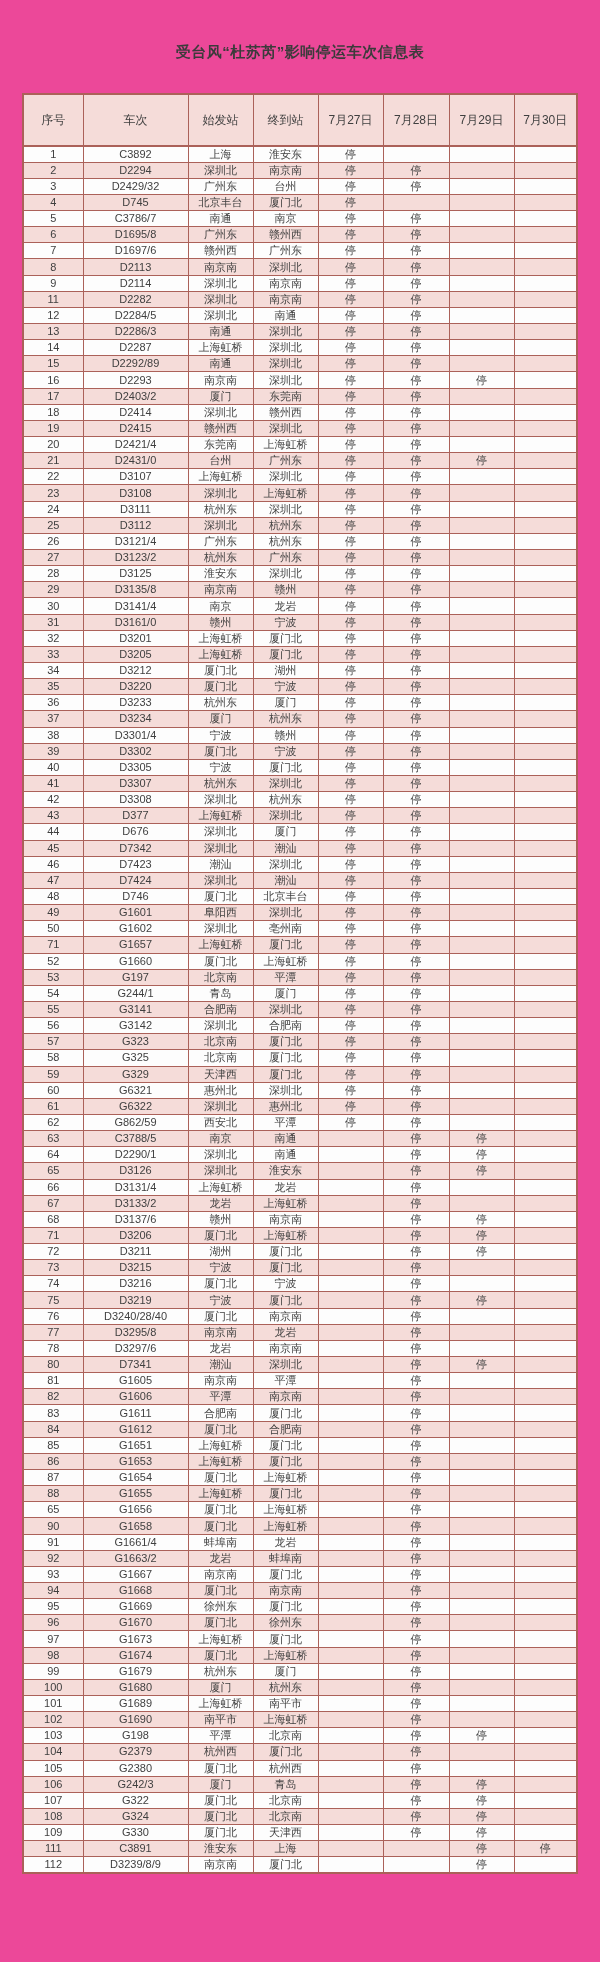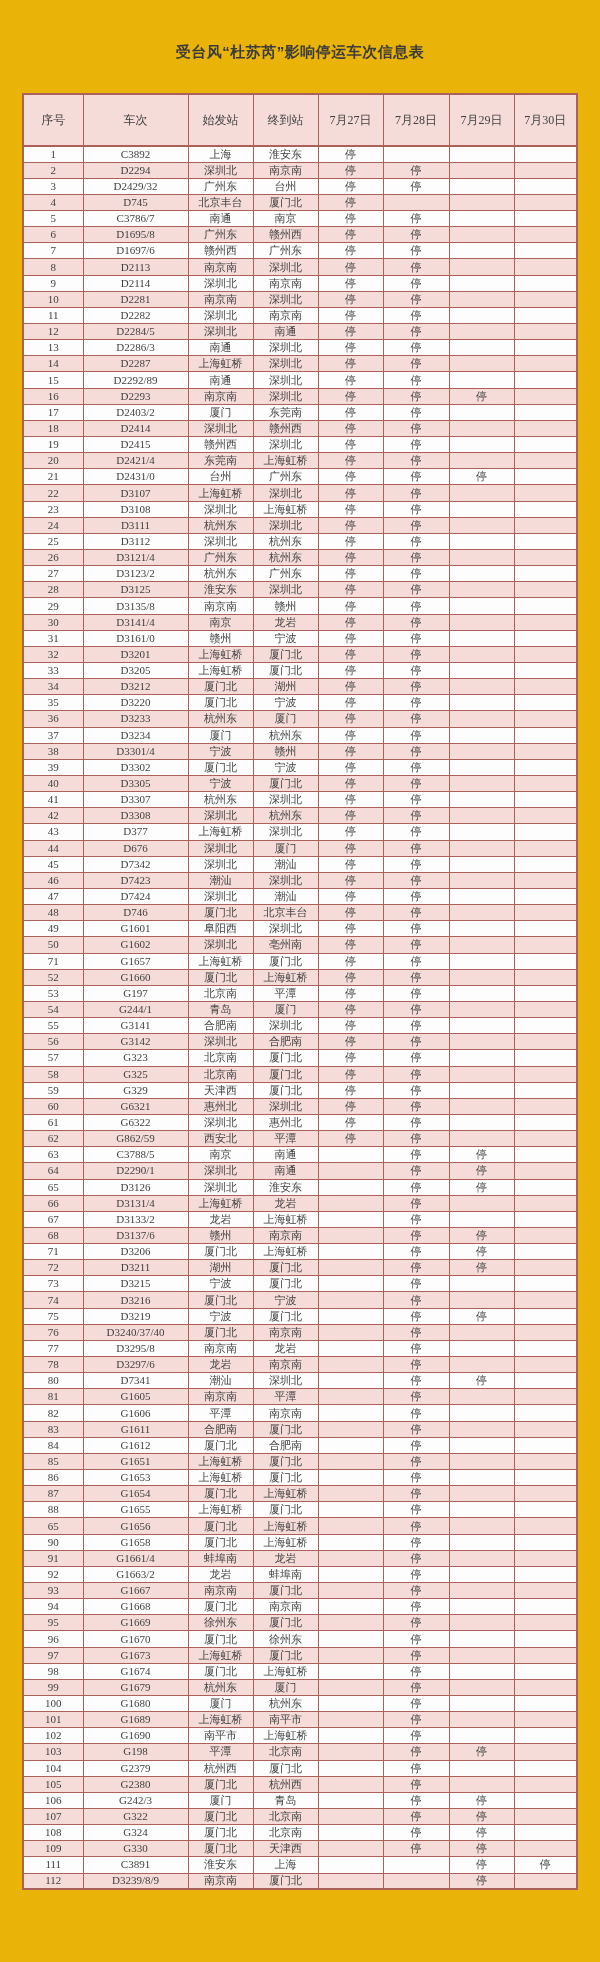--- a/index.html
+++ b/index.html
@@ -5,39 +5,38 @@
   html, body {
     margin: 0;
     padding: 0;
     background: #ffffff;
     width: 600px;
     font-family: "Liberation Sans", "DejaVu Sans", sans-serif;
   }
   .page {
     width: 600px;
     height: 1962px;
-    background: #eab308;
+    background: #ec4899;
     overflow: hidden;
   }
   .title {
     margin: 42px 0 0 0;
     text-align: center;
     font-size: 15px;
     font-weight: 700;
     color: #3b3b3b;
     letter-spacing: 0.5px;
     line-height: 20px;
   }
   table.train-table {
     margin: 31px auto 0 auto;
     width: 554px;
     table-layout: fixed;
     border-collapse: collapse;
     border: 2px solid #ab6159;
-    font-family: Liberation Serif, serif;
   }
   table.train-table th,
   table.train-table td {
     border: 1px solid #ab6159;
     padding: 0;
     text-align: center;
     vertical-align: middle;
     overflow: hidden;
     white-space: nowrap;
   }
@@ -176,30 +175,20 @@
           <td>9</td>
           <td>D2114</td>
           <td>深圳北</td>
           <td>南京南</td>
           <td>停</td>
           <td>停</td>
           <td></td>
           <td></td>
         </tr>
         <tr>
-          <td>10</td>
-          <td>D2281</td>
-          <td>南京南</td>
-          <td>深圳北</td>
-          <td>停</td>
-          <td>停</td>
-          <td></td>
-          <td></td>
-        </tr>
-        <tr>
           <td>11</td>
           <td>D2282</td>
           <td>深圳北</td>
           <td>南京南</td>
           <td>停</td>
           <td>停</td>
           <td></td>
           <td></td>
         </tr>
         <tr>
@@ -817,21 +806,21 @@
           <td>D3219</td>
           <td>宁波</td>
           <td>厦门北</td>
           <td></td>
           <td>停</td>
           <td>停</td>
           <td></td>
         </tr>
         <tr>
           <td>76</td>
-          <td>D3240/37/40</td>
+          <td>D3240/28/40</td>
           <td>厦门北</td>
           <td>南京南</td>
           <td></td>
           <td>停</td>
           <td></td>
           <td></td>
         </tr>
         <tr>
           <td>77</td>
           <td>D3295/8</td>

